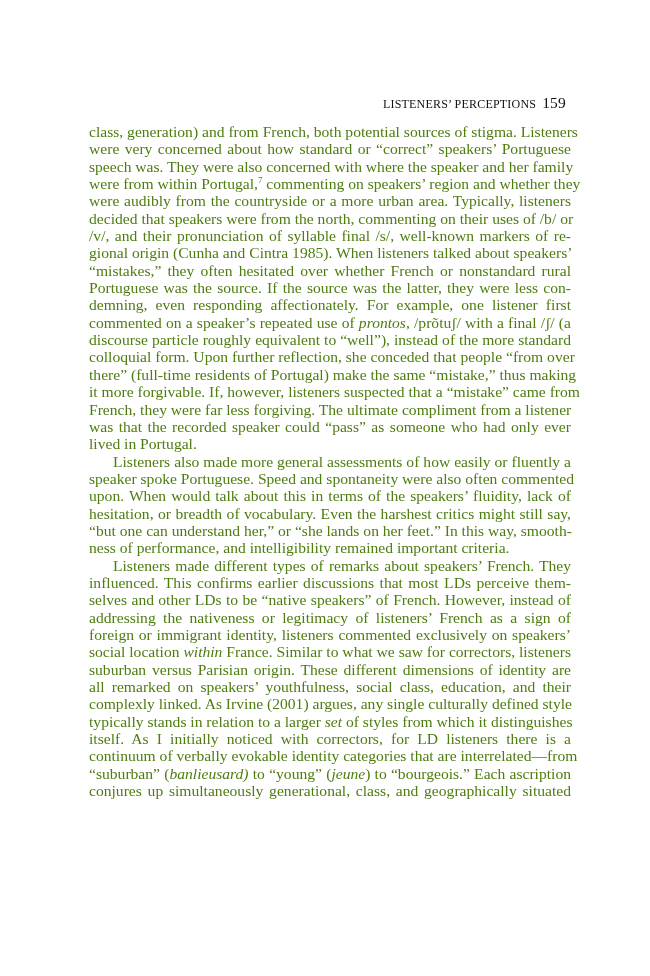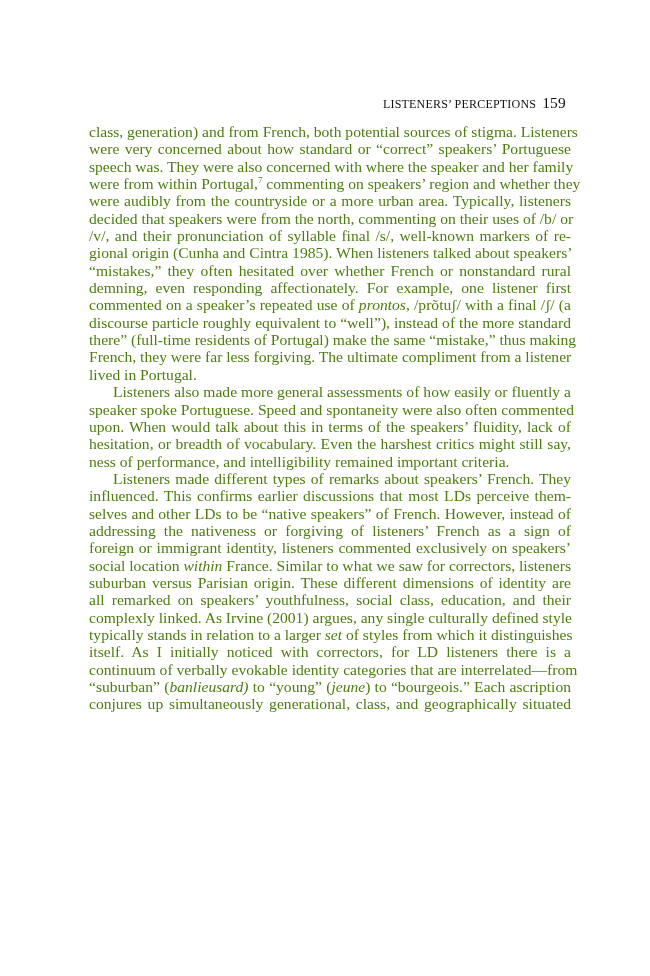--- a/index.html
+++ b/index.html
@@ -33,35 +33,40 @@
   <div class="body-text" id="body-text">
       <span class="line">class, generation) and from French, both potential sources of stigma. Listeners</span>
       <span class="line">were very concerned about how standard or “correct” speakers’ Portuguese</span>
       <span class="line">speech was. They were also concerned with where the speaker and her family</span>
       <span class="line">were from within Portugal,<sup>7</sup> commenting on speakers’ region and whether they</span>
       <span class="line">were audibly from the countryside or a more urban area. Typically, listeners</span>
       <span class="line">decided that speakers were from the north, commenting on their uses of /b/ or</span>
       <span class="line">/v/, and their pronunciation of syllable final /s/, well-known markers of re-</span>
       <span class="line">gional origin (Cunha and Cintra 1985). When listeners talked about speakers’</span>
       <span class="line">“mistakes,” they often hesitated over whether French or nonstandard rural</span>
+      <span class="line">Portuguese was the source. If the source was the latter, they were less con-</span>
       <span class="line">demning, even responding affectionately. For example, one listener first</span>
       <span class="line">commented on a speaker’s repeated use of <em>prontos</em>, /prõtuʃ/ with a final /ʃ/ (a</span>
       <span class="line">discourse particle roughly equivalent to “well”), instead of the more standard</span>
+      <span class="line">colloquial form. Upon further reflection, she conceded that people “from over</span>
       <span class="line">there” (full-time residents of Portugal) make the same “mistake,” thus making</span>
+      <span class="line">it more forgivable. If, however, listeners suspected that a “mistake” came from</span>
       <span class="line">French, they were far less forgiving. The ultimate compliment from a listener</span>
+      <span class="line">was that the recorded speaker could “pass” as someone who had only ever</span>
       <span class="line last">lived in Portugal.</span>
       <span class="line indent">Listeners also made more general assessments of how easily or fluently a</span>
       <span class="line">speaker spoke Portuguese. Speed and spontaneity were also often commented</span>
       <span class="line">upon. When would talk about this in terms of the speakers’ fluidity, lack of</span>
       <span class="line">hesitation, or breadth of vocabulary. Even the harshest critics might still say,</span>
+      <span class="line">“but one can understand her,” or “she lands on her feet.” In this way, smooth-</span>
       <span class="line last">ness of performance, and intelligibility remained important criteria.</span>
       <span class="line indent">Listeners made different types of remarks about speakers’ French. They</span>
       <span class="line">influenced. This confirms earlier discussions that most LDs perceive them-</span>
       <span class="line">selves and other LDs to be “native speakers” of French. However, instead of</span>
-      <span class="line">addressing the nativeness or forgiving of listeners’ French as a sign of</span>
+      <span class="line">addressing the nativeness or legitimacy of listeners’ French as a sign of</span>
       <span class="line">foreign or immigrant identity, listeners commented exclusively on speakers’</span>
       <span class="line">social location <em>within</em> France. Similar to what we saw for correctors, listeners</span>
       <span class="line">suburban versus Parisian origin. These different dimensions of identity are</span>
       <span class="line">all remarked on speakers’ youthfulness, social class, education, and their</span>
       <span class="line">complexly linked. As Irvine (2001) argues, any single culturally defined style</span>
       <span class="line">typically stands in relation to a larger <em>set</em> of styles from which it distinguishes</span>
       <span class="line">itself. As I initially noticed with correctors, for LD listeners there is a</span>
       <span class="line">continuum of verbally evokable identity categories that are interrelated—from</span>
       <span class="line">“suburban” (<em>banlieusard)</em> to “young” (<em>jeune</em>) to “bourgeois.” Each ascription</span>
       <span class="line">conjures up simultaneously generational, class, and geographically situated</span>

